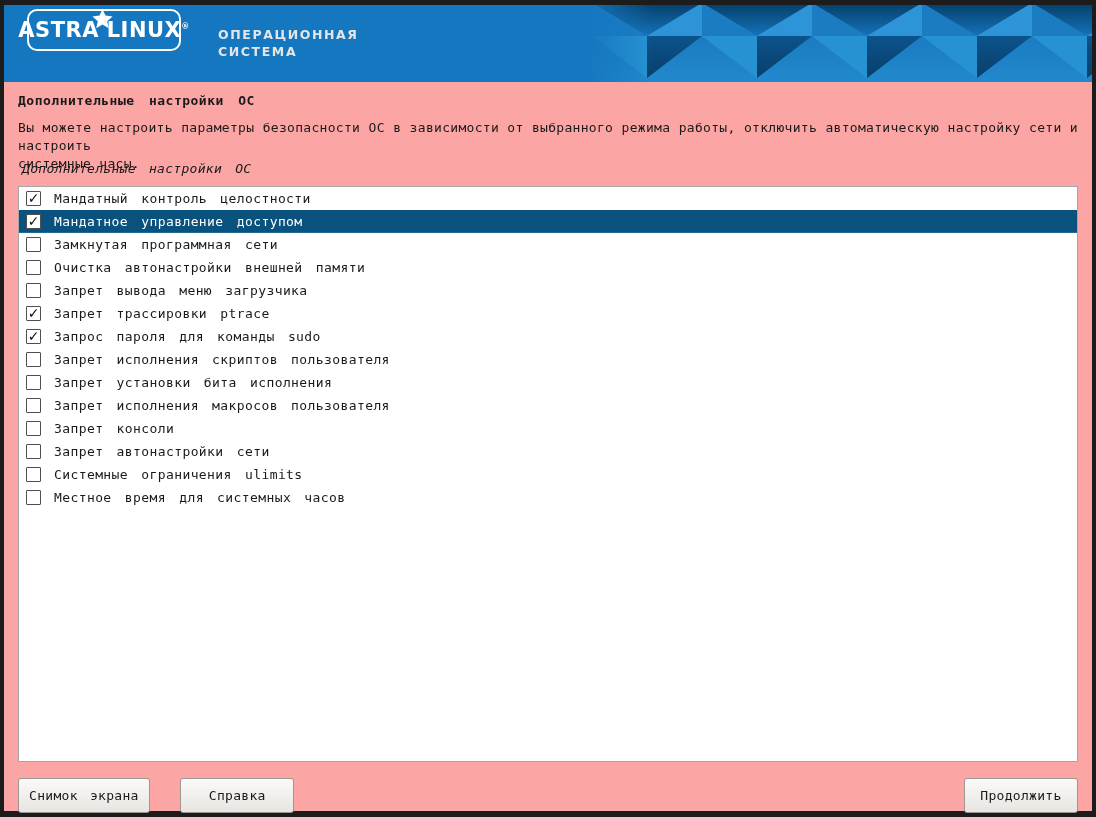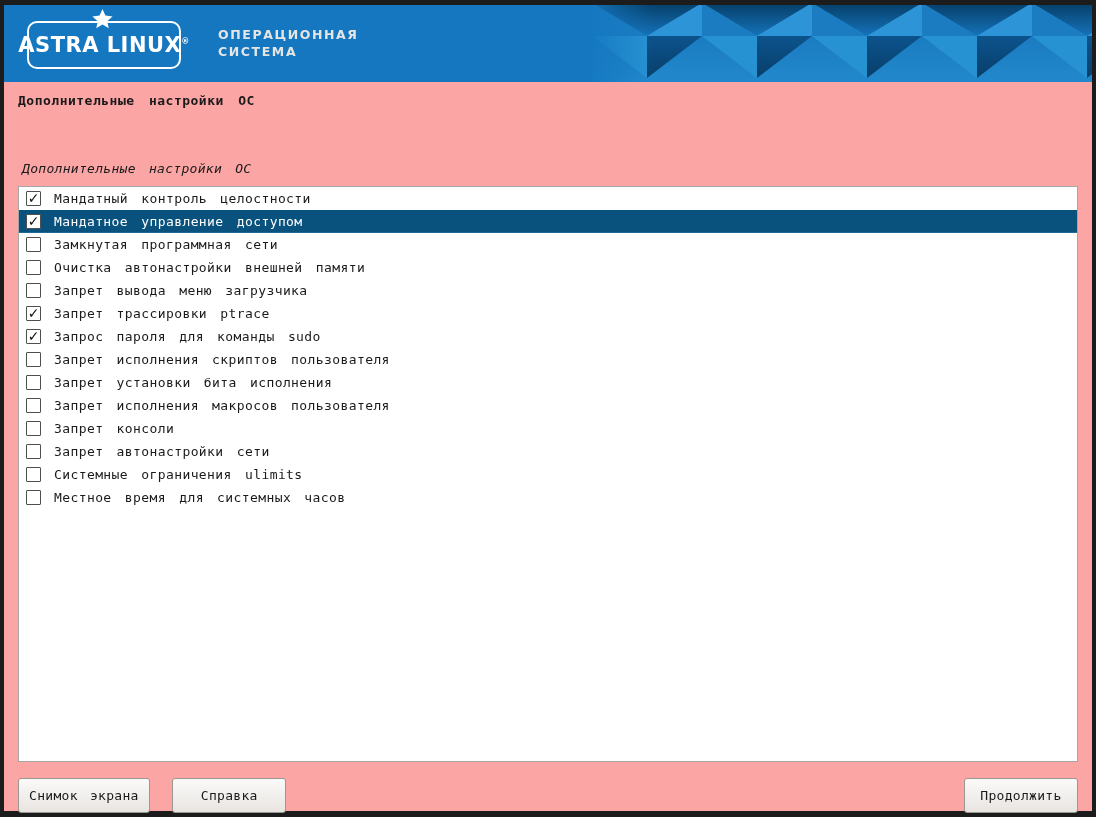--- a/index.html
+++ b/index.html
@@ -22,22 +22,22 @@
     overflow: hidden;
   }
   .header-pattern {
     position: absolute; top: 0; right: 0; height: 77px; width: 500px;
   }
   .pattern-fade {
     position: absolute; top: 0; right: 440px; height: 77px; width: 70px;
     background: linear-gradient(to right, #1477c0, rgba(20,119,192,0));
   }
   .logo-box {
-    position: absolute; left: 23px; top: 16px;
-    width: 154px; height: 48px;
+    position: absolute; left: 23px; top: 4px;
+    width: 154px; height: 42px;
     border: 2px solid #ffffff;
     border-radius: 10px;
     display: flex; align-items: center; justify-content: center;
   }
   .logo-text {
     color: #ffffff;
     font-family: "DejaVu Sans", "Liberation Sans", sans-serif;
     font-weight: bold;
     font-size: 21px;
     letter-spacing: 0.5px;
@@ -144,21 +144,21 @@
     padding: 0 10px;
     font-family: "DejaVu Sans Mono", "Liberation Mono", monospace;
     font-size: 13px; color: #1a1a1a;
     letter-spacing: 0.3px; word-spacing: 4px;
     background: linear-gradient(to bottom, #fbfaf9, #e8e5e1);
     border: 1px solid #9a9892;
     border-radius: 3px;
     display: inline-flex; align-items: center; justify-content: center;
     cursor: default;
   }
-  .btn + .btn { margin-left: 13px; }
+  .btn + .btn { margin-left: 21px; }
   .btn-continue { position: absolute; right: 0; top: 0; }
 </style>
 </head>
 <body>
 
 <div class="window">
 
   <div class="header">
     <svg class="header-pattern" viewBox="0 0 500 77" preserveAspectRatio="xMaxYMin slice">
       <defs>
@@ -195,20 +195,24 @@
     </svg>
     <div class="brand">
       <div>ОПЕРАЦИОННАЯ</div>
       <div>СИСТЕМА</div>
     </div>
   </div>
 
   <div class="main">
     <div class="page-title">Дополнительные настройки ОС</div>
 
+    <div class="desc">
+      <div class="desc-line justified">Вы можете настроить параметры безопасности ОС в зависимости от выбранного режима работы, отключить автоматическую настройку сети и настроить</div>
+      <div class="desc-line">системные часы.</div>
+    </div>
 
     <div class="group-label">Дополнительные настройки ОС</div>
 
     <div class="listbox" id="options-list">
         <div class="row checked">
         <span class="checkbox">
           <span class="check">✓</span>
         </span>
         <span class="row-label">Мандатный контроль целостности</span>
       </div>

